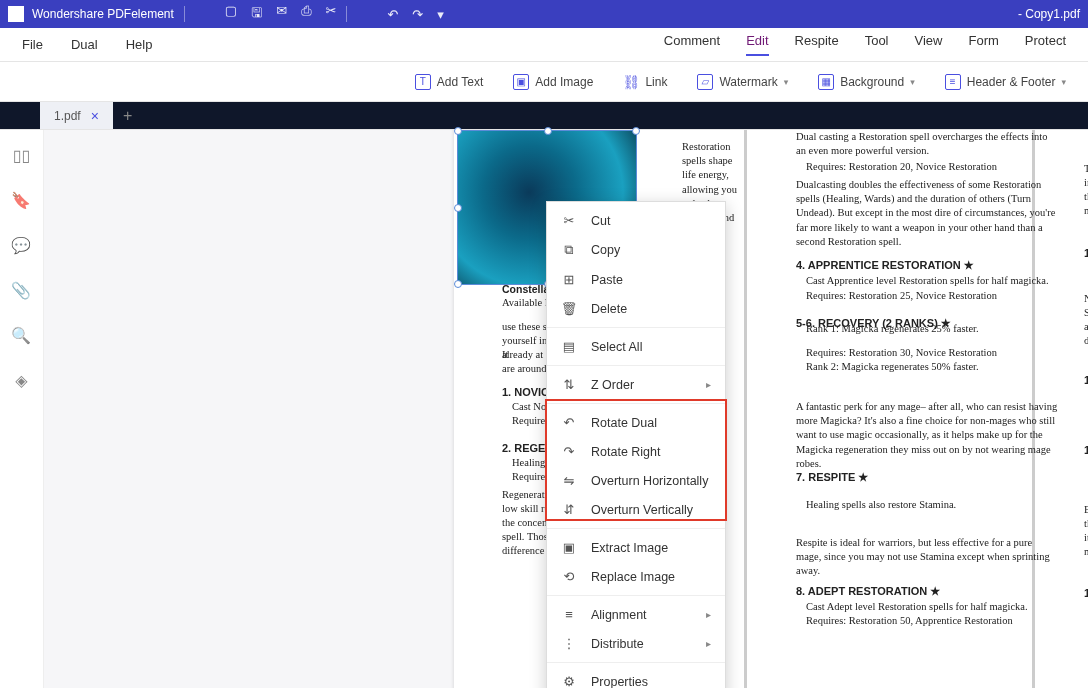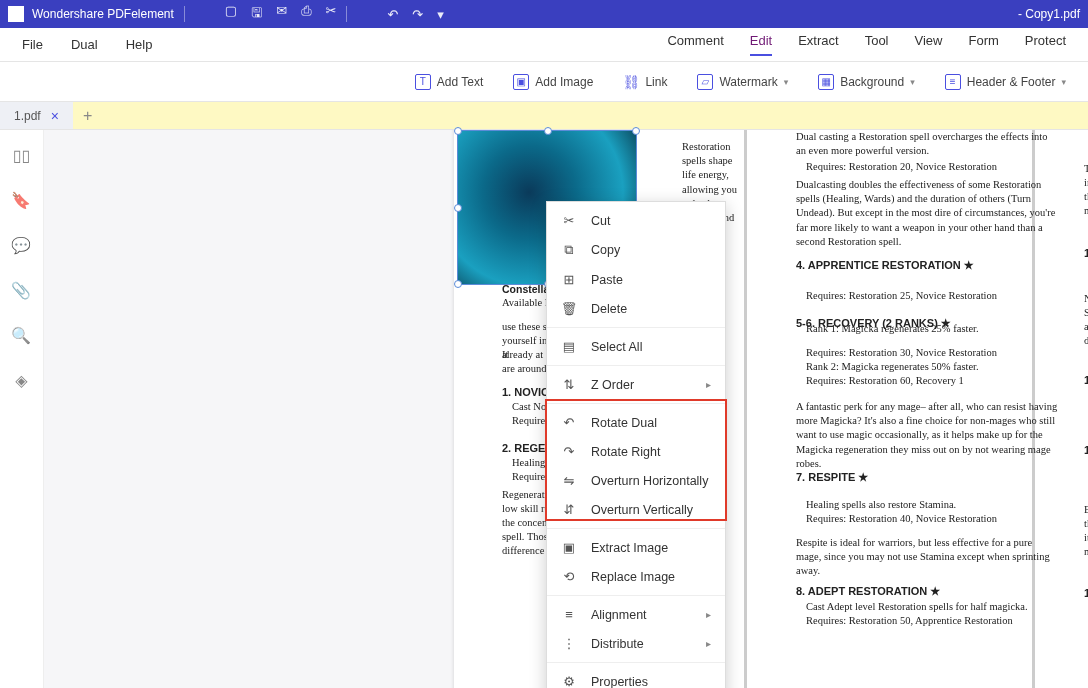--- a/index.html
+++ b/index.html
@@ -15,21 +15,21 @@
 
 .menubar { height:34px; display:flex; align-items:center; border-bottom:1px solid #e5e5e5; font-size:13px; color:#333; }
 .menubar .left { display:flex; gap:28px; padding-left:22px; }
 .menubar .right { margin-left:auto; display:flex; gap:26px; padding-right:22px; }
 .menubar .active { color:#701a75; border-bottom:2px solid #4a4fe0; padding-bottom:6px; }
 
 .toolbar { height:40px; display:flex; align-items:center; justify-content:flex-end; gap:30px; padding-right:22px; font-size:12px; color:#444; border-bottom:1px solid #e5e5e5; }
 .toolbar .item { display:flex; align-items:center; gap:6px; }
 .toolbar .ico { width:16px; height:16px; border:1.5px solid #4a4fe0; border-radius:2px; display:inline-flex; align-items:center; justify-content:center; font-size:10px; color:#4a4fe0; }
 
-.tabbar { height:28px; display:flex; align-items:center; background:#fef9c3; border-bottom:1px solid #e5e5e5; font-size:12px; }
+.tabbar { height:28px; display:flex; align-items:center; background:#0f172a; border-bottom:1px solid #e5e5e5; font-size:12px;padding-left:40px; }
 .tab { padding:0 14px; height:100%; display:flex; align-items:center; gap:10px; background:#eef0f5; color:#555; }
 .tab .close { color:#4a4fe0; font-size:14px; }
 .tab-plus { padding:0 10px; color:#888; font-size:16px; }
 
 .workspace { position:absolute; top:130px; left:0; right:0; bottom:0; display:flex; }
 .leftrail { width:44px; background:#fff; border-right:1px solid #eee; display:flex; flex-direction:column; align-items:center; padding-top:16px; gap:26px; color:#555; font-size:16px; }
 .leftrail span { opacity:.7; }
 .rail-tri { position:absolute; left:44px; top:450px; font-size:10px; color:#888; }
 
 .page-area { flex:1; background:#f6f6f8; position:relative; overflow:hidden; }
@@ -77,21 +77,21 @@
 
 <div class="menubar">
   <div class="left">
     <span>File</span>
     <span>Dual</span>
     <span>Help</span>
   </div>
   <div class="right">
     <span>Comment</span>
     <span class="active">Edit</span>
-    <span>Extract</span>
+    <span>Respite</span>
     <span>Tool</span>
     <span>View</span>
     <span>Form</span>
     <span>Protect</span>
   </div>
 </div>
 
 <div class="toolbar">
   <div class="item">
       <span class="ico">T</span>
@@ -162,30 +162,29 @@
       <div class="col small" style="left:48px;top:362px">Regeneration makes</div>
       <div class="col small" style="left:48px;top:376px">low skill requirement,</div>
       <div class="col small" style="left:48px;top:390px">the concentration spe</div>
       <div class="col small" style="left:48px;top:404px">spell. Those few extra</div>
       <div class="col small" style="left:48px;top:418px">difference during a pa</div>
 
       <div class="col small" style="left:342px;top:4px;width:260px">Dual casting a Restoration spell overcharges the effects into an even more powerful version.</div>
       <div class="col small" style="left:352px;top:34px;width:250px">Requires: Restoration 20, Novice Restoration</div>
       <div class="col small" style="left:342px;top:52px;width:265px">Dualcasting doubles the effectiveness of some Restoration spells (Healing, Wards) and the duration of others (Turn Undead). But except in the most dire of circumstances, you're far more likely to want a weapon in your other hand than a second Restoration spell.</div>
       <div class="col" style="left:342px;top:132px"><b>4. APPRENTICE RESTORATION ★</b></div>
+      <div class="col small" style="left:352px;top:148px;width:250px">Cast Apprentice level Restoration spells for half magicka.</div>
       <div class="col small" style="left:352px;top:163px;width:250px">Requires: Restoration 25, Novice Restoration</div>
       <div class="col" style="left:342px;top:190px"><b>5-6. RECOVERY (2 RANKS) ★</b></div>
       <div class="col small" style="left:352px;top:196px;width:250px">Rank 1: Magicka regenerates 25% faster.</div>
       <div class="col small" style="left:352px;top:220px;width:250px">Requires: Restoration 30, Novice Restoration</div>
       <div class="col small" style="left:352px;top:234px;width:250px">Rank 2: Magicka regenerates 50% faster.</div>
-      <div class="col small" style="left:352px;top:248px;width:250px">Requires: Restoration 60, Recovery 1</div>
       <div class="col small" style="left:342px;top:274px;width:265px">A fantastic perk for any mage– after all, who can resist having more Magicka? It's also a fine choice for non-mages who still want to use magic occasionally, as it helps make up for the Magicka regeneration they miss out on by not wearing mage robes.</div>
       <div class="col" style="left:342px;top:344px"><b>7. RESPITE ★</b></div>
       <div class="col small" style="left:352px;top:372px;width:250px">Healing spells also restore Stamina.</div>
-      <div class="col small" style="left:352px;top:386px;width:250px">Requires: Restoration 40, Novice Restoration</div>
       <div class="col small" style="left:342px;top:410px;width:260px">Respite is ideal for warriors, but less effective for a pure mage, since you may not use Stamina except when sprinting away.</div>
       <div class="col" style="left:342px;top:458px"><b>8. ADEPT RESTORATION ★</b></div>
       <div class="col small" style="left:352px;top:474px;width:250px">Cast Adept level Restoration spells for half magicka.</div>
       <div class="col small" style="left:352px;top:488px;width:250px">Requires: Restoration 50, Apprentice Restoration</div>
 
       <div class="col small" style="left:630px;top:36px">This perk al</div>
       <div class="col small" style="left:630px;top:50px">incoming sp</div>
       <div class="col small" style="left:630px;top:64px">the addition</div>
       <div class="col small" style="left:630px;top:78px">maintain th</div>
       <div class="col" style="left:630px;top:120px"><b>10. NECRO</b></div>

